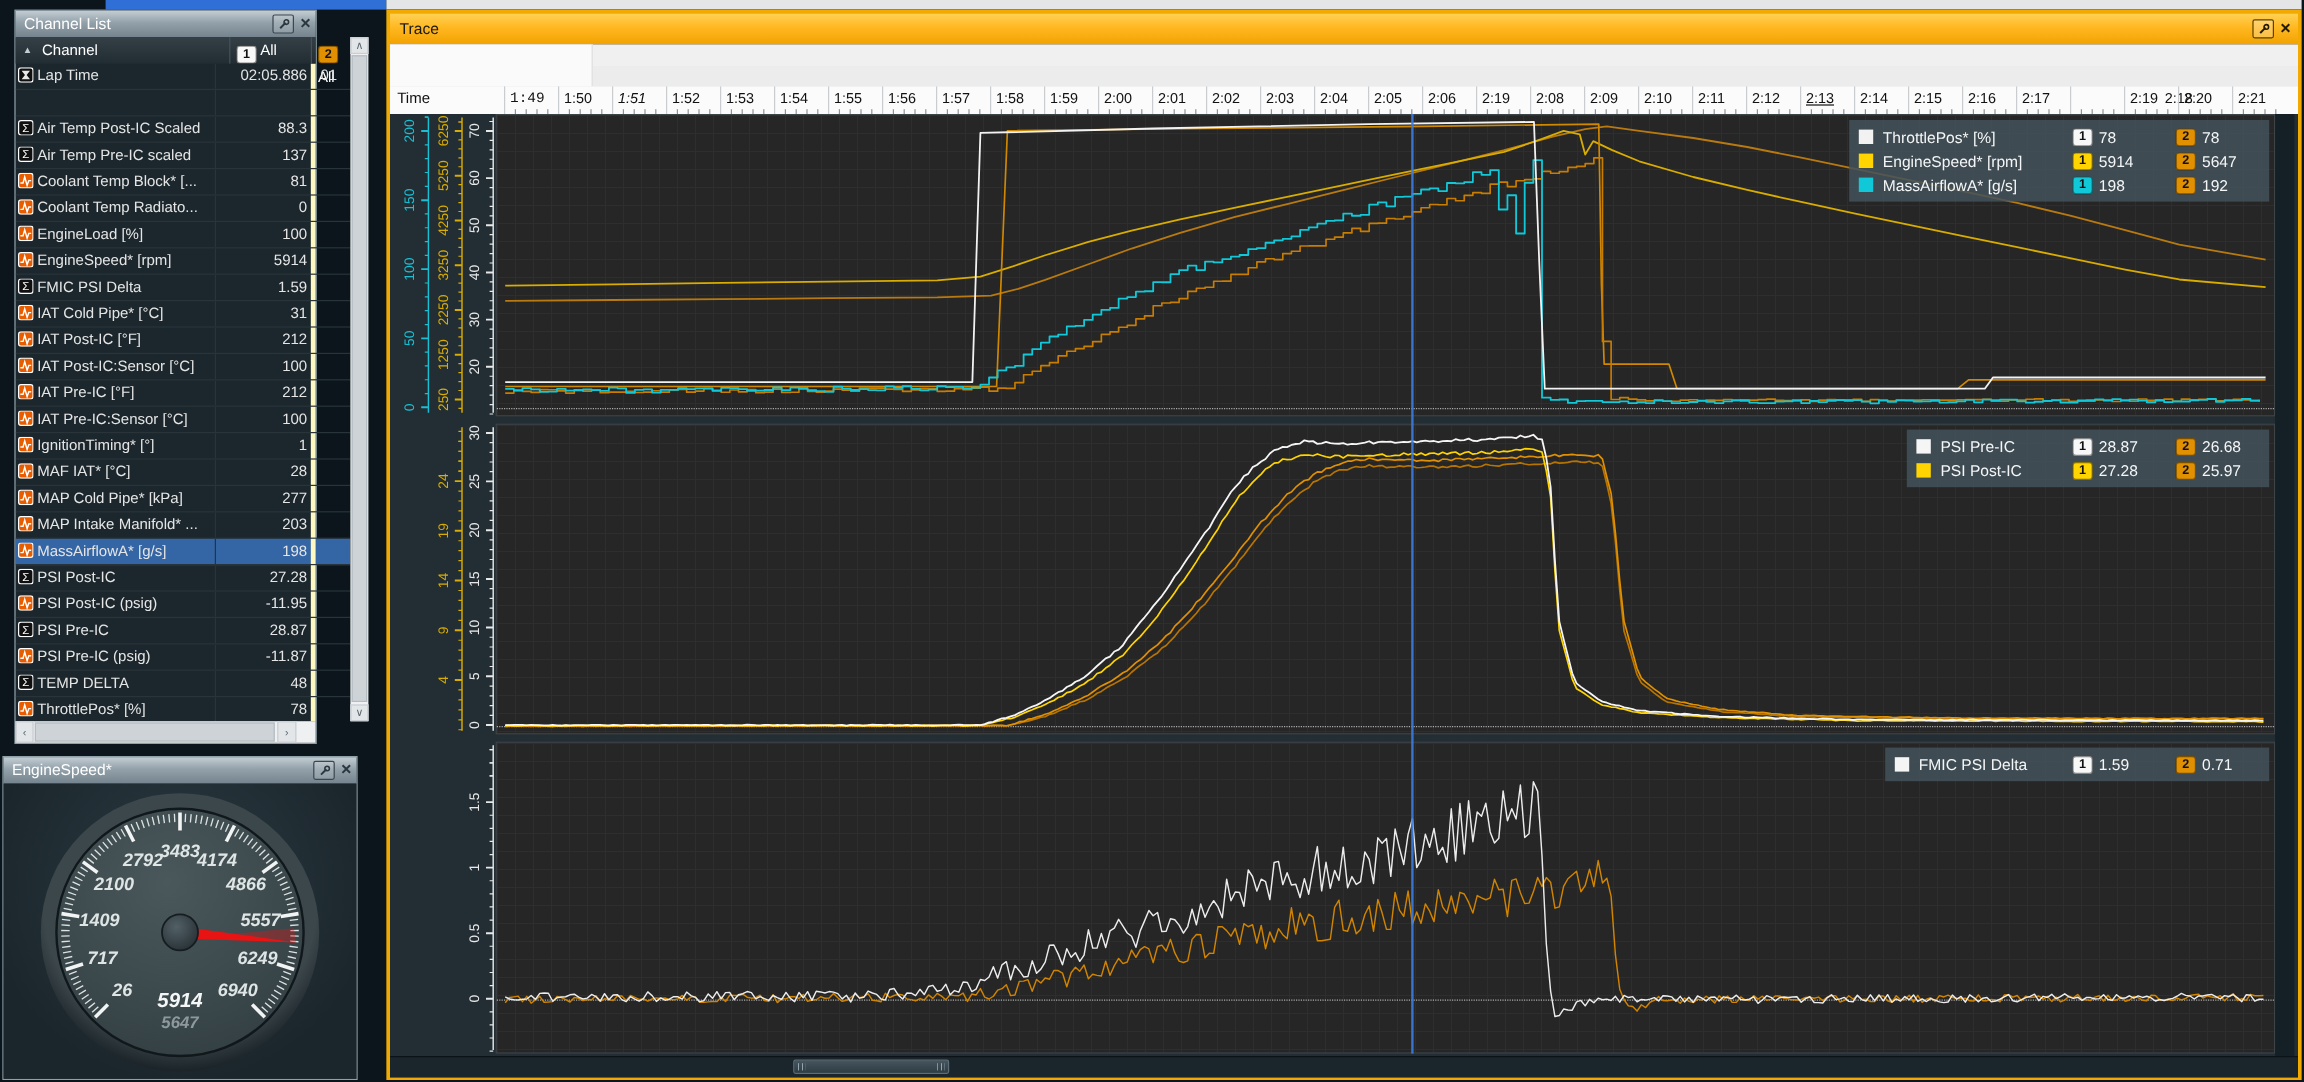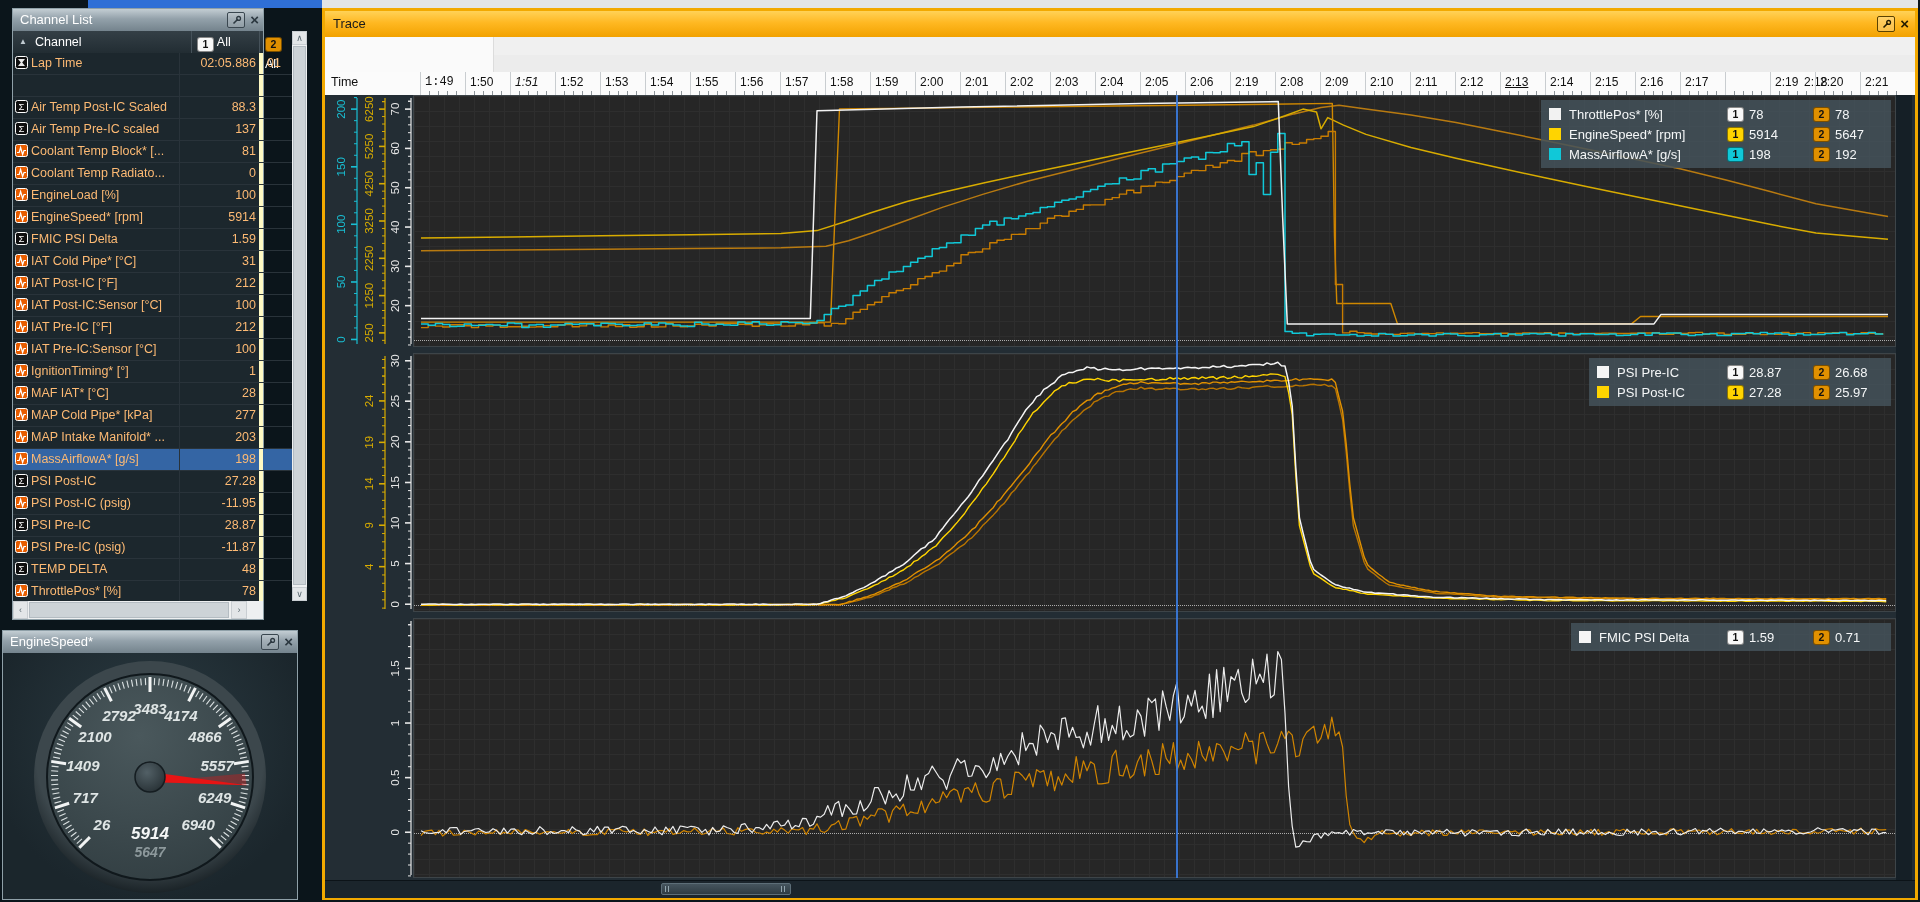--- a/index.html
+++ b/index.html
@@ -14,21 +14,21 @@
   .icon-box{width:16px;height:14px;border:1px solid #3a4750;border-radius:2px;display:flex;
     align-items:center;justify-content:center;background:rgba(255,255,255,0.15);}
   .close-x{font-size:15px;font-weight:bold;color:#2c3840;line-height:14px;}
   
   #ch-header{position:absolute;left:0;right:0;top:22px;height:22px;
     background:linear-gradient(#343f46,#222d33);color:#fff;font-size:12.5px;line-height:22px;}
   #ch-header .col{position:absolute;top:0;height:22px;border-left:1px solid #46525a;padding-left:5px;box-sizing:border-box;}
   .badge{display:inline-block;min-width:13px;height:13px;border-radius:3px;border:1px solid rgba(0,0,0,.45);
     color:#111;font-size:10.5px;font-weight:bold;text-align:center;line-height:13px;vertical-align:-2px;padding:0 1px;}
   #ch-rows{position:absolute;left:0;top:44px;width:279px;height:548px;overflow:hidden;}
-  .ch-row{position:relative;height:21px;border-bottom:1px solid #29333a;color:#fdba74;font-size:12.5px;}
+  .ch-row{position:relative;height:21px;border-bottom:1px solid #29333a;color:#e5e5e5;font-size:12.5px;}
   .ch-row .nm{position:absolute;left:2px;top:0;width:163px;height:21px;line-height:21px;white-space:nowrap;overflow:hidden;}
   .ch-row .vl{position:absolute;left:166px;top:0;width:76px;height:21px;line-height:21px;text-align:right;border-left:1px solid #29333a;}
   .ch-row .v2{position:absolute;left:246px;top:0;width:33px;height:21px;line-height:21px;border-left:4px solid #fef9c3;padding-left:4px;overflow:hidden;}
   .ch-row.sel{background:#3465a4;}
   .ch-ic{display:inline-block;width:13px;height:13px;margin:0 3px 0 0;vertical-align:-2px;}
   
   .sb{background:#eef0f1;position:absolute;}
   .sb-btn{position:absolute;background:#e3e6e8;color:#5a6870;font-size:9px;text-align:center;border:1px solid #c9ced2;box-sizing:border-box;}
   .sb-thumb{position:absolute;background:#cdd3d7;border:1px solid #b4bcc2;box-sizing:border-box;}
   

